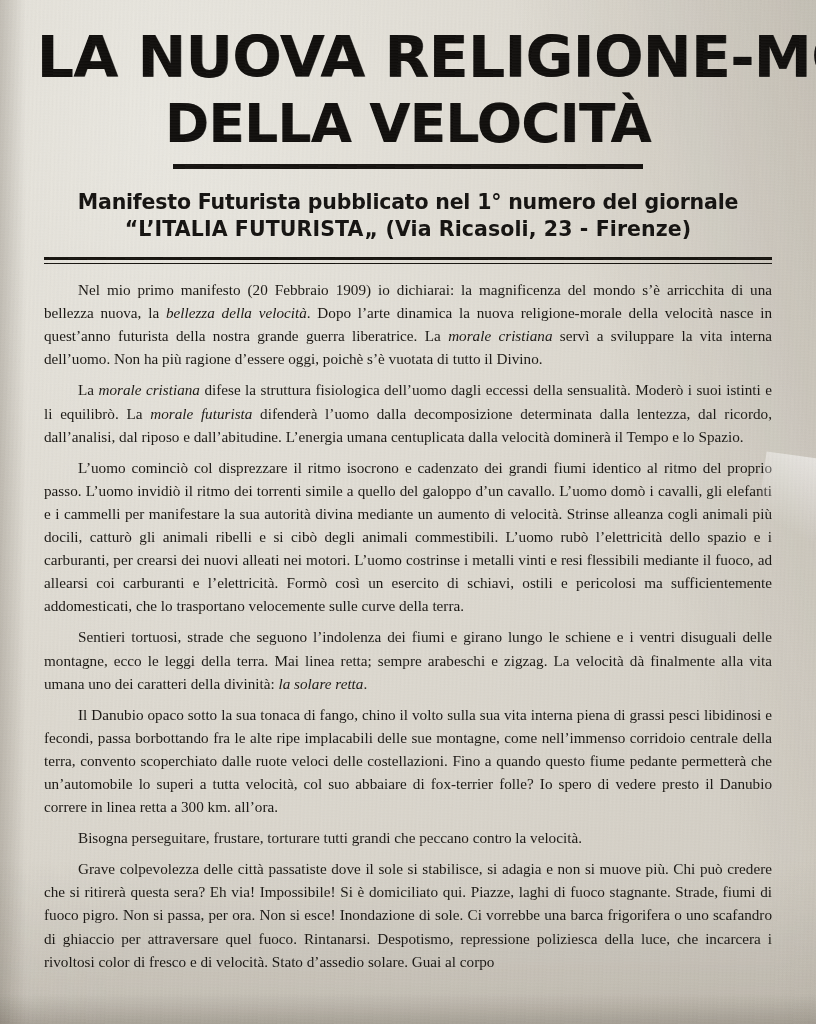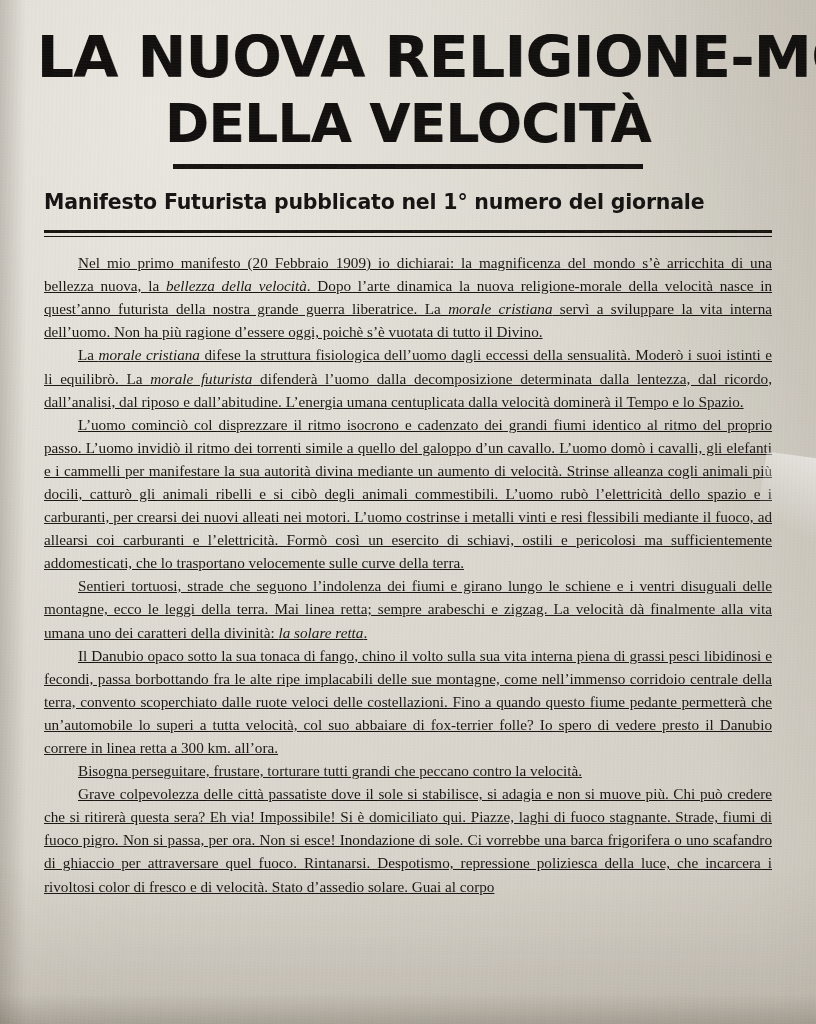--- a/index.html
+++ b/index.html
@@ -81,21 +81,21 @@
   .rule-thick {
     height: 5px;
     background: #15120f;
     margin: 10px auto 0 auto;
     width: 470px;
   }
 
   .subtitle {
     font-family: "DejaVu Sans", sans-serif;
     font-weight: bold;
-    text-align: left;
+    text-align: center;
     font-size: 20.5px;
     line-height: 1.32;
     margin-top: 20px;
     color: #141210;
     letter-spacing: -0.2px;
   }
   .subtitle .line2 {
     display: block;
     letter-spacing: 0.1px;
   }
@@ -121,24 +121,23 @@
     font-size: 15.2px;
     line-height: 1.52;
     text-align: justify;
     text-justify: inter-word;
     color: #171512;
     hyphens: none;
   }
   .body p {
     margin: 0;
     text-indent: 34px;
-    text-decoration: underline;
   }
   .body p + p {
-    margin-top: 0px;
+    margin-top: 8px;
   }
   em {
     font-style: italic;
   }
 
   
   .body p:nth-child(odd) { color: #191612; }
   .body p:nth-child(even) { color: #1b1814; }
 
   
@@ -175,20 +174,21 @@
     <div class="content">
 
       <div class="masthead">
         <div class="title-line1">LA NUOVA RELIGIONE-MORALE</div>
         <div class="title-line2">DELLA VELOCITÀ</div>
         <div class="rule-thick"></div>
       </div>
 
       <div class="subtitle">
         <span>Manifesto Futurista pubblicato nel 1° numero del giornale</span>
+        <span class="line2">“L’ITALIA FUTURISTA„ (Via Ricasoli, 23 - Firenze)</span>
       </div>
 
       <div class="rule-double">
         <div class="r1"></div>
         <div class="r2"></div>
       </div>
 
       <div class="body">
         <p>Nel mio primo manifesto (20 Febbraio 1909) io dichiarai: la magnificenza del mondo s’è arricchita di una bellezza nuova, la <em>bellezza della velocità</em>. Dopo l’arte dinamica la nuova religione-morale della velocità nasce in quest’anno futurista della nostra grande guerra liberatrice. La <em>morale cristiana</em> servì a sviluppare la vita interna dell’uomo. Non ha più ragione d’essere oggi, poichè s’è vuotata di tutto il Divino.</p>
         <p>La <em>morale cristiana</em> difese la struttura fisiologica dell’uomo dagli eccessi della sensualità. Moderò i suoi istinti e li equilibrò. La <em>morale futurista</em> difenderà l’uomo dalla decomposizione determinata dalla lentezza, dal ricordo, dall’analisi, dal riposo e dall’abitudine. L’energia umana centuplicata dalla velocità dominerà il Tempo e lo Spazio.</p>

